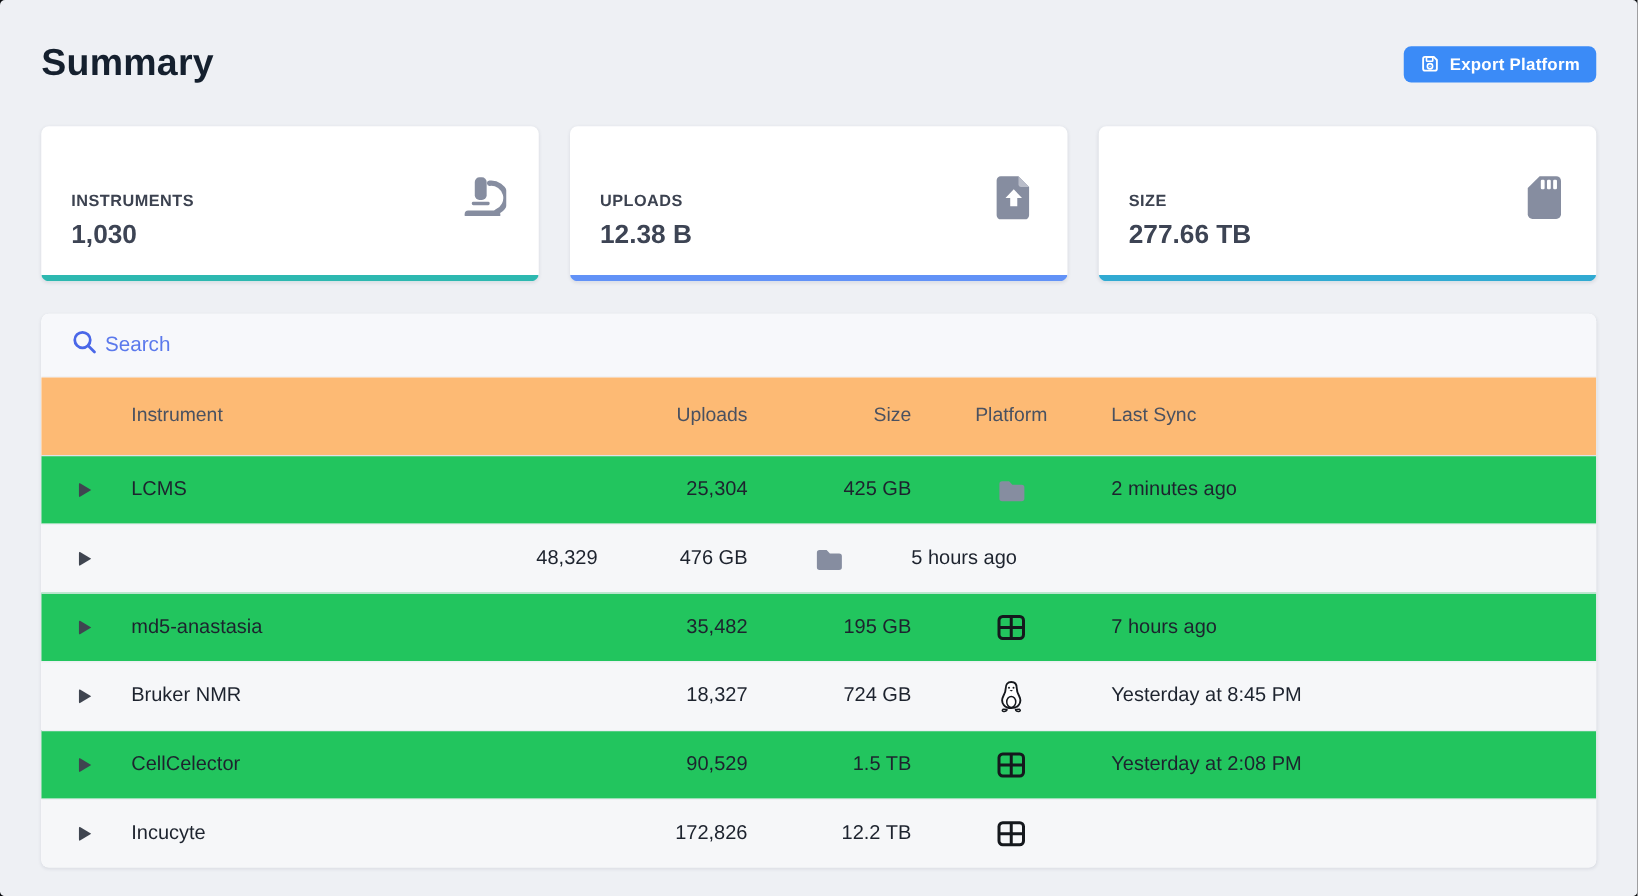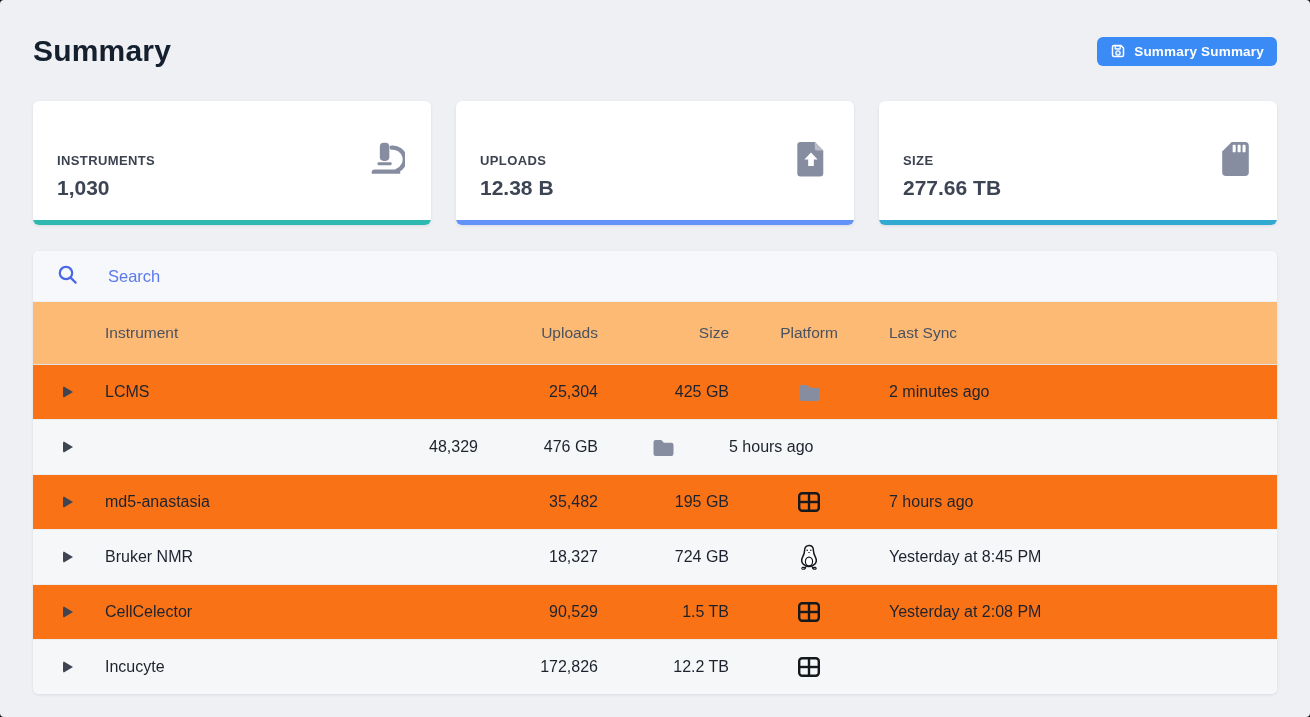--- a/index.html
+++ b/index.html
@@ -58,42 +58,42 @@
   .card-accent{height:5px;width:100%;}
   
   .table-card{
     margin:26px 33px 0 33px;
     background:#ffffff;border-radius:6px;
     box-shadow:0 1px 3px rgba(25,39,70,.10);
     overflow:hidden;
   }
   .search-row{
     height:50px;background:#f7f8fb;
-    display:flex;align-items:center;gap:28px;
+    display:flex;align-items:center;gap:4px;
     padding:0 24px;border-bottom:1px solid #eef0f3;
   }
   .search-row svg{flex:none;}
   .search-input{
     flex:1;border:none;outline:none;background:transparent;
     font-family:inherit;font-size:16.5px;color:#4a67e8;
   }
   .search-input::placeholder{color:#5b79ec;opacity:1;}
   .grid-row{
     display:grid;
     grid-template-columns:72px 373px 120px 131px 160px 1fr;
     align-items:center;
   }
   .thead{
     height:62px;border-bottom:1px solid #dfe2e8;background:#fdba74;
     font-size:15.5px;font-weight:500;color:#4a5160;
   }
   .col-num{text-align:right;}
   .col-center{text-align:right;justify-self:center;}
   .trow{
-    height:54px;font-size:16px;color:#1d232e;background:#f97316;
+    height:54px;font-size:16px;color:#1d232e;background:#22c55e;
   }
   .trow + .trow{border-top:1px solid #eceef2;}
   .trow:nth-child(even){background:#f6f7f9;}
   .caret-cell{display:flex;align-items:center;padding-left:30px;}
   .caret{
     width:0;height:0;cursor:pointer;
     border-left:10px solid #3f4550;
     border-top:6px solid transparent;
     border-bottom:6px solid transparent;
     border-radius:2px;
@@ -110,21 +110,21 @@
     <div class="page-title">Summary</div>
     <button class="export-btn" style="background: rgb(59, 139, 247);">
       <span>
         <svg width="16" height="16" viewBox="0 0 16 16">
           <path d="M2.5 4 a1.5 1.5 0 0 1 1.5 -1.5 h7 l2.5 2.5 v7 a1.5 1.5 0 0 1 -1.5 1.5 h-8 a1.5 1.5 0 0 1 -1.5 -1.5 z" fill="none" stroke="#ffffff" stroke-width="1.5"></path>
           <rect x="5.2" y="2.8" width="5" height="3.2" rx="0.6" fill="none" stroke="#ffffff" stroke-width="1.3"></rect>
           <circle cx="8" cy="10" r="2.1" fill="none" stroke="#ffffff" stroke-width="1.3"></circle>
           <circle cx="8" cy="10" r="0.5" fill="#ffffff"></circle>
         </svg>
       </span>
-      <span>Summary Summary</span>
+      <span>Export Platform</span>
     </button>
   </div>
 
   <div class="cards">
 
     <div class="card">
       <div class="card-body">
         <div>
           <div class="card-label">INSTRUMENTS</div>
           <div class="card-value">1,030</div>

